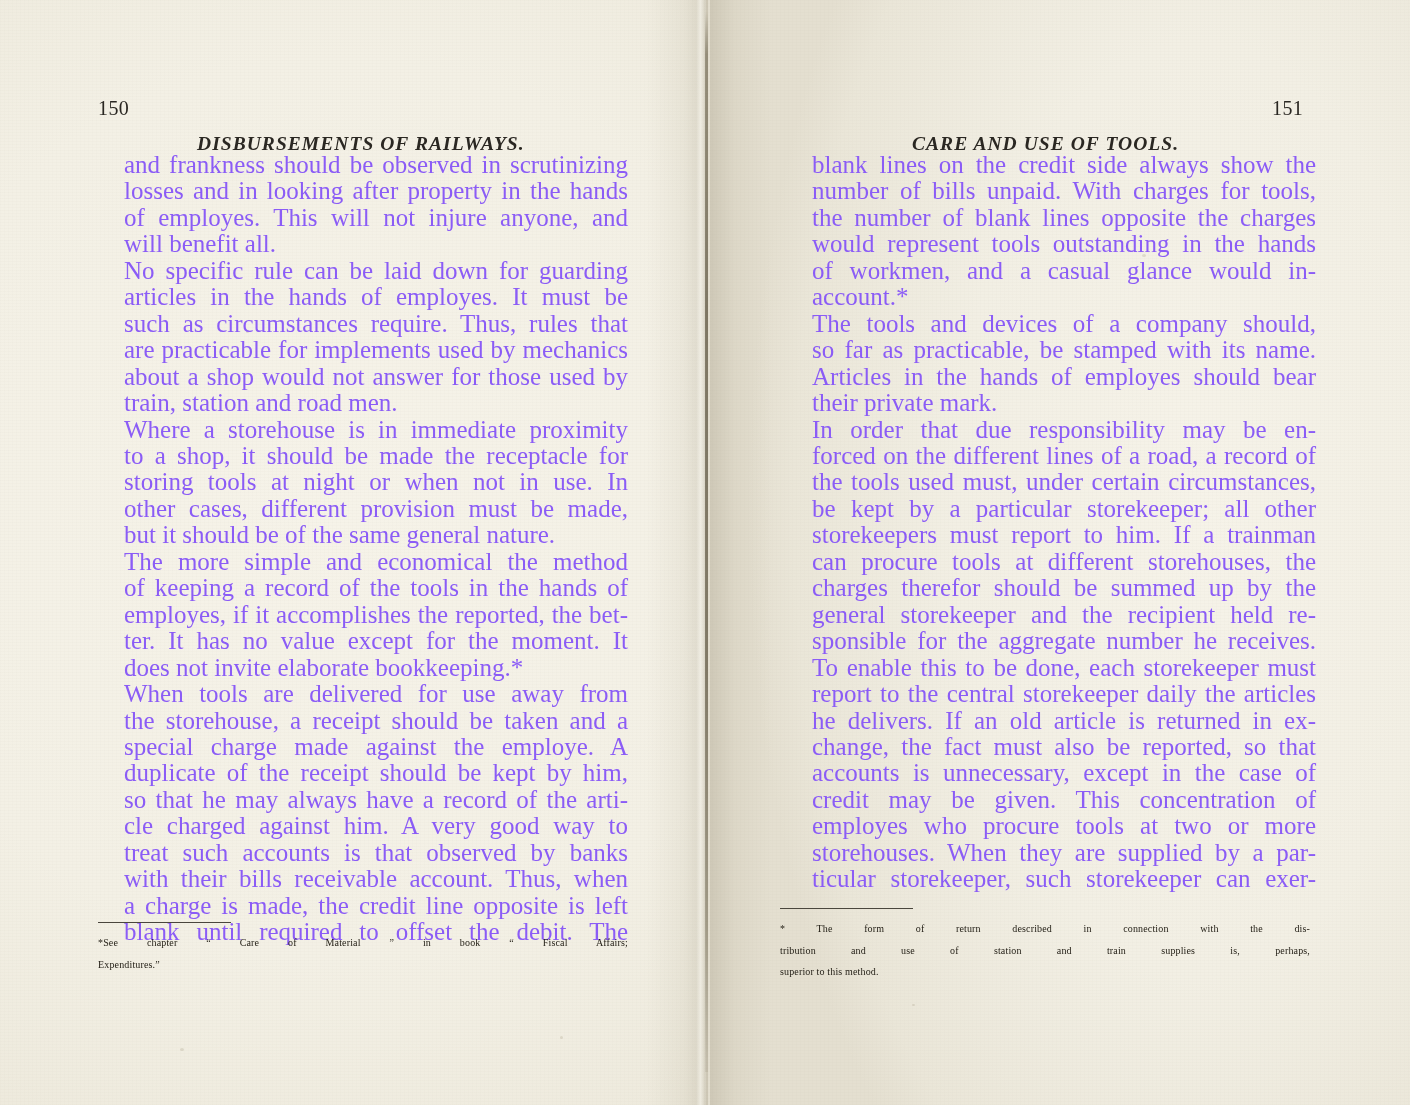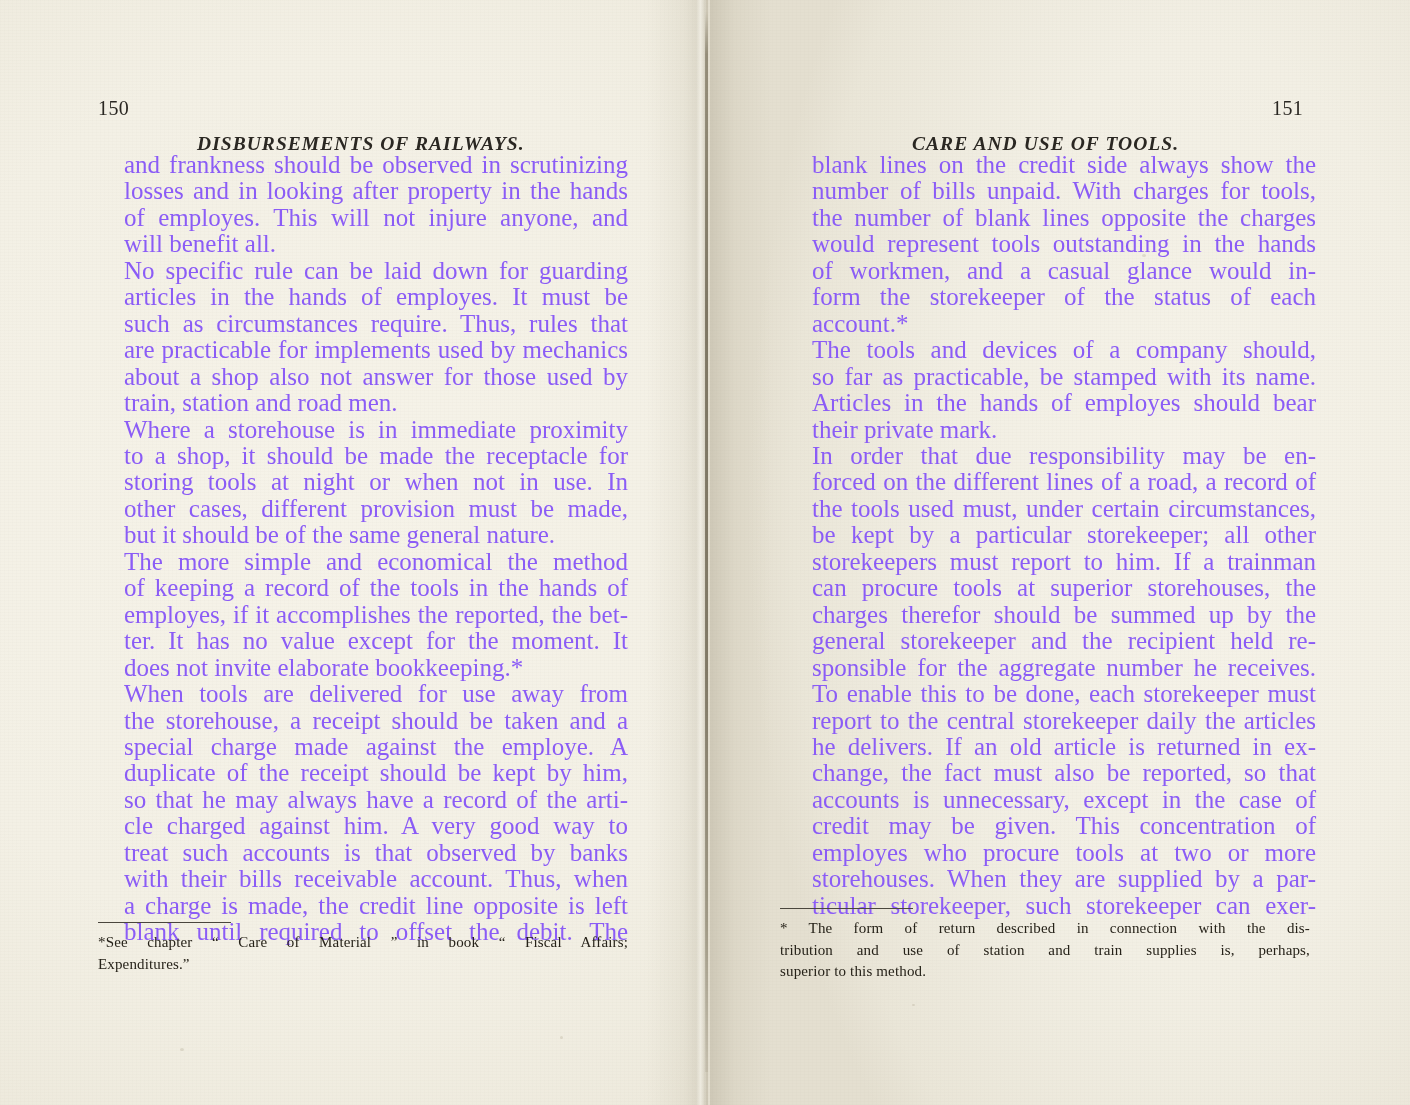--- a/index.html
+++ b/index.html
@@ -160,21 +160,21 @@
   #footnote-left  { left: 98px;  top: 922px; }
   #footnote-right { left: 780px; top: 908px; }
 
   .footnote-rule {
     width: 133px;
     height: 0;
     border-top: 1.5px solid #4a463d;
     margin: 0 0 9px 0;
   }
   .footnote-text {
-    font-size: 15px;
+    font-size: 10px;
     line-height: 21.5px;
     color: #262219;
     text-align: justify;
     letter-spacing: .15px;
   }
   .footnote-text .ln {
     display: block;
     text-align-last: justify;
     white-space: nowrap;
   }
@@ -216,21 +216,21 @@
         <span class="ln">losses and in looking after property in the hands</span>
         <span class="ln">of employes.  This will not injure anyone, and</span>
         <span class="ln last">will benefit all.</span>
       </p>
 
       <p>
         <span class="ln first">No specific rule can be laid down for guarding</span>
         <span class="ln">articles in the hands of employes.  It must be</span>
         <span class="ln">such as circumstances require.  Thus, rules that</span>
         <span class="ln">are practicable for implements used by mechanics</span>
-        <span class="ln">about a shop also not answer for those used by</span>
+        <span class="ln">about a shop would not answer for those used by</span>
         <span class="ln last">train, station and road men.</span>
       </p>
 
       <p>
         <span class="ln first">Where a storehouse is in immediate proximity</span>
         <span class="ln">to a shop, it should be made the receptacle for</span>
         <span class="ln">storing tools at night or when not in use.  In</span>
         <span class="ln">other cases, different provision must be made,</span>
         <span class="ln last">but it should be of the same general nature.</span>
       </p>
@@ -282,38 +282,37 @@
     <div class="running-head folio" id="head-right-folio">151</div>
 
     <div class="textblock" id="textblock-right">
 
       <p>
         <span class="ln">blank lines on the credit side always show the</span>
         <span class="ln">number of bills unpaid.  With charges for tools,</span>
         <span class="ln">the number of blank lines opposite the charges</span>
         <span class="ln">would represent tools outstanding in the hands</span>
         <span class="ln">of workmen, and a casual glance would in-</span>
-        <span class="ln">form the storekeeper of the status of each</span>
         <span class="ln last">account.*</span>
       </p>
 
       <p>
         <span class="ln first">The tools and devices of a company should,</span>
         <span class="ln">so far as practicable, be stamped with its name.</span>
         <span class="ln">Articles in the hands of employes should bear</span>
         <span class="ln last">their private mark.</span>
       </p>
 
       <p>
         <span class="ln first">In order that due responsibility may be en-</span>
         <span class="ln">forced on the different lines of a road, a record of</span>
         <span class="ln">the tools used must, under certain circumstances,</span>
         <span class="ln">be kept by a particular storekeeper; all other</span>
         <span class="ln">storekeepers must report to him.  If a trainman</span>
-        <span class="ln">can procure tools at superior storehouses, the</span>
+        <span class="ln">can procure tools at different storehouses, the</span>
         <span class="ln">charges therefor should be summed up by the</span>
         <span class="ln">general storekeeper and the recipient held re-</span>
         <span class="ln">sponsible for the aggregate number he receives.</span>
         <span class="ln">To enable this to be done, each storekeeper must</span>
         <span class="ln">report to the central storekeeper daily the articles</span>
         <span class="ln">he delivers.  If an old article is returned in ex-</span>
         <span class="ln">change, the fact must also be reported, so that</span>
         <span class="ln">accounts is unnecessary, except in the case of</span>
         <span class="ln">credit may be given.  This concentration of</span>
         <span class="ln">employes who procure tools at two or more</span>

